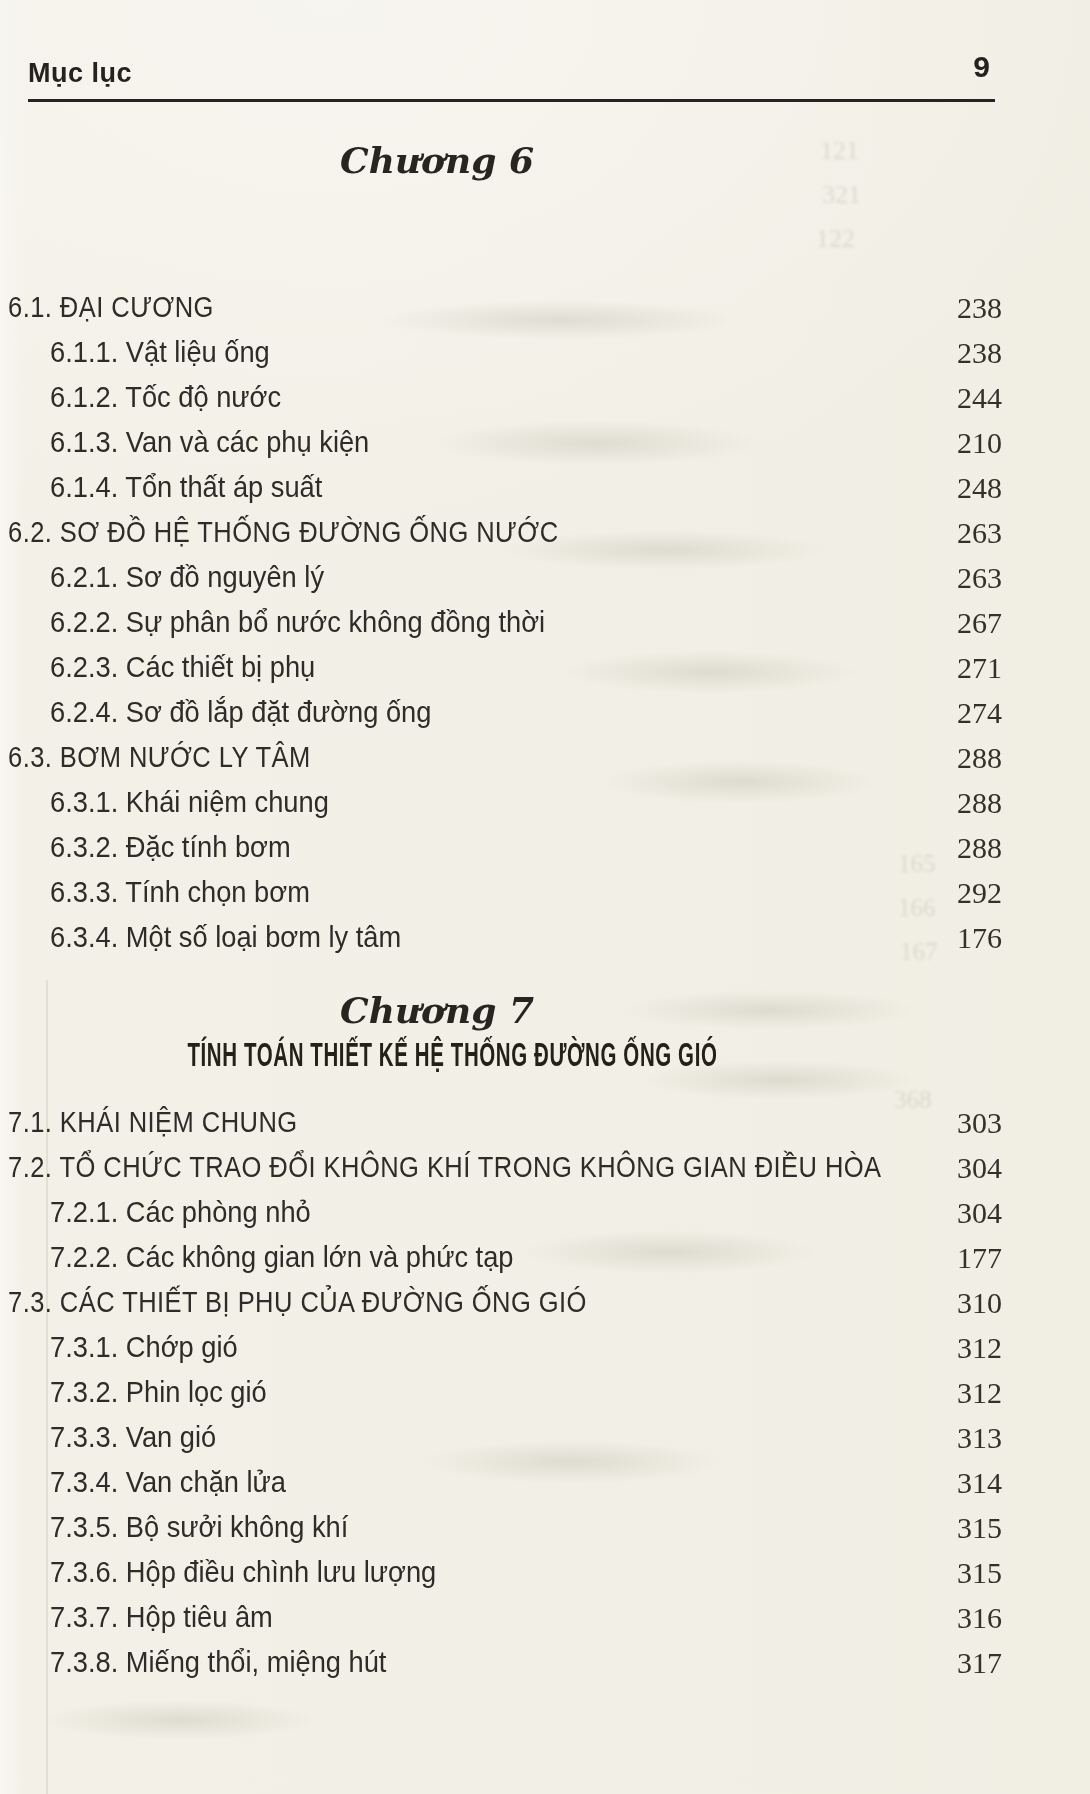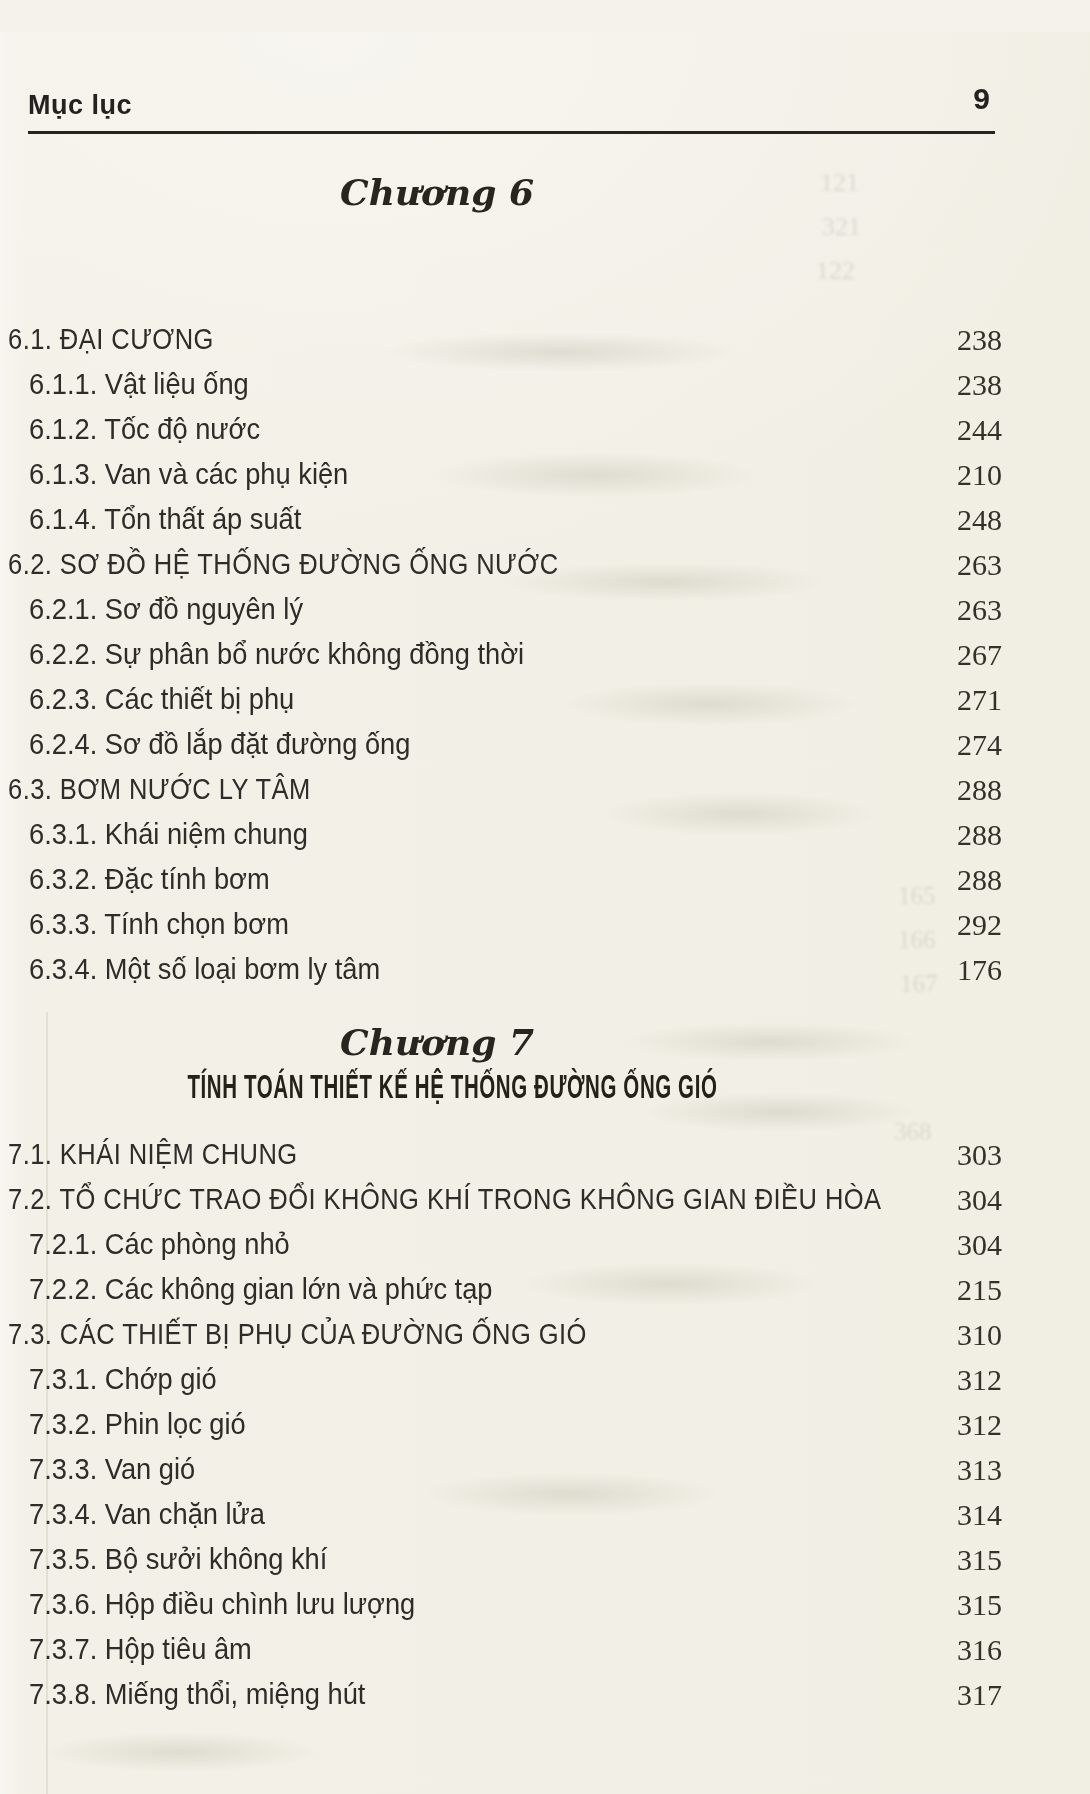--- a/index.html
+++ b/index.html
@@ -7,21 +7,20 @@
     width: 1090px; height: 1794px;
     font-family: "Liberation Sans", sans-serif;
     background: #f4f2ea;
     position: relative;
   }
   .page {
     position: absolute; inset: 0; overflow: hidden;
     background:
       radial-gradient(ellipse 1400px 900px at 30% 0%, #f7f5ef 0%, rgba(247,245,239,0) 60%),
       linear-gradient(90deg, #f8f6f1 0px, #f3f0e7 26px, #f2efe6 55%, #f1eee4 100%);
-    margin-top: 32px;
   }
   .crease {
     position: absolute; left: 46px; top: 980px; width: 2px; height: 814px;
     background: rgba(170,165,140,0.22);
   }
   
   .hdr-title {
     position: absolute; left: 28px; top: 58px;
     font-size: 27px; font-weight: 700; letter-spacing: 0.5px;
     color: #232220;
@@ -47,21 +46,21 @@
     white-space: nowrap;
   }
   
   .toc { position: absolute; left: 0; right: 0; }
   .row { height: 45px; position: relative; display: flex; align-items: center; }
   .row .lbl {
     white-space: nowrap; transform-origin: left center; color: #2e2c28;
   }
   .row.l1 { padding-left: 8px; }
   .row.l1 .lbl { font-size: 29px; transform: scaleX(0.88); letter-spacing: 0.5px; }
-  .row.l2 { padding-left: 29px; }
+  .row.l2 { padding-left: 50px; }
   .row.l2 .lbl { font-size: 29px; transform: scaleX(0.94); }
   .row .pg {
     position: absolute; right: 88px; top: 50%; transform: translateY(-50%);
     width: 90px; text-align: right;
     font-family: "Liberation Serif", serif; font-size: 30px; color: #34312b;
   }
   
   .ghost {
     position: absolute;
     font-family: "Liberation Serif", serif;
@@ -162,21 +161,21 @@
         <div class="row l1">
           <span class="lbl"><span>7.2.</span> <span>TỔ CHỨC TRAO ĐỔI KHÔNG KHÍ TRONG KHÔNG GIAN ĐIỀU HÒA</span></span>
           <span class="pg">304</span>
         </div>
         <div class="row l2">
           <span class="lbl"><span>7.2.1.</span> <span>Các phòng nhỏ</span></span>
           <span class="pg">304</span>
         </div>
         <div class="row l2">
           <span class="lbl"><span>7.2.2.</span> <span>Các không gian lớn và phức tạp</span></span>
-          <span class="pg">215</span>
+          <span class="pg">177</span>
         </div>
         <div class="row l1">
           <span class="lbl"><span>7.3.</span> <span>CÁC THIẾT BỊ PHỤ CỦA ĐƯỜNG ỐNG GIÓ</span></span>
           <span class="pg">310</span>
         </div>
         <div class="row l2">
           <span class="lbl"><span>7.3.1.</span> <span>Chớp gió</span></span>
           <span class="pg">312</span>
         </div>
         <div class="row l2">

